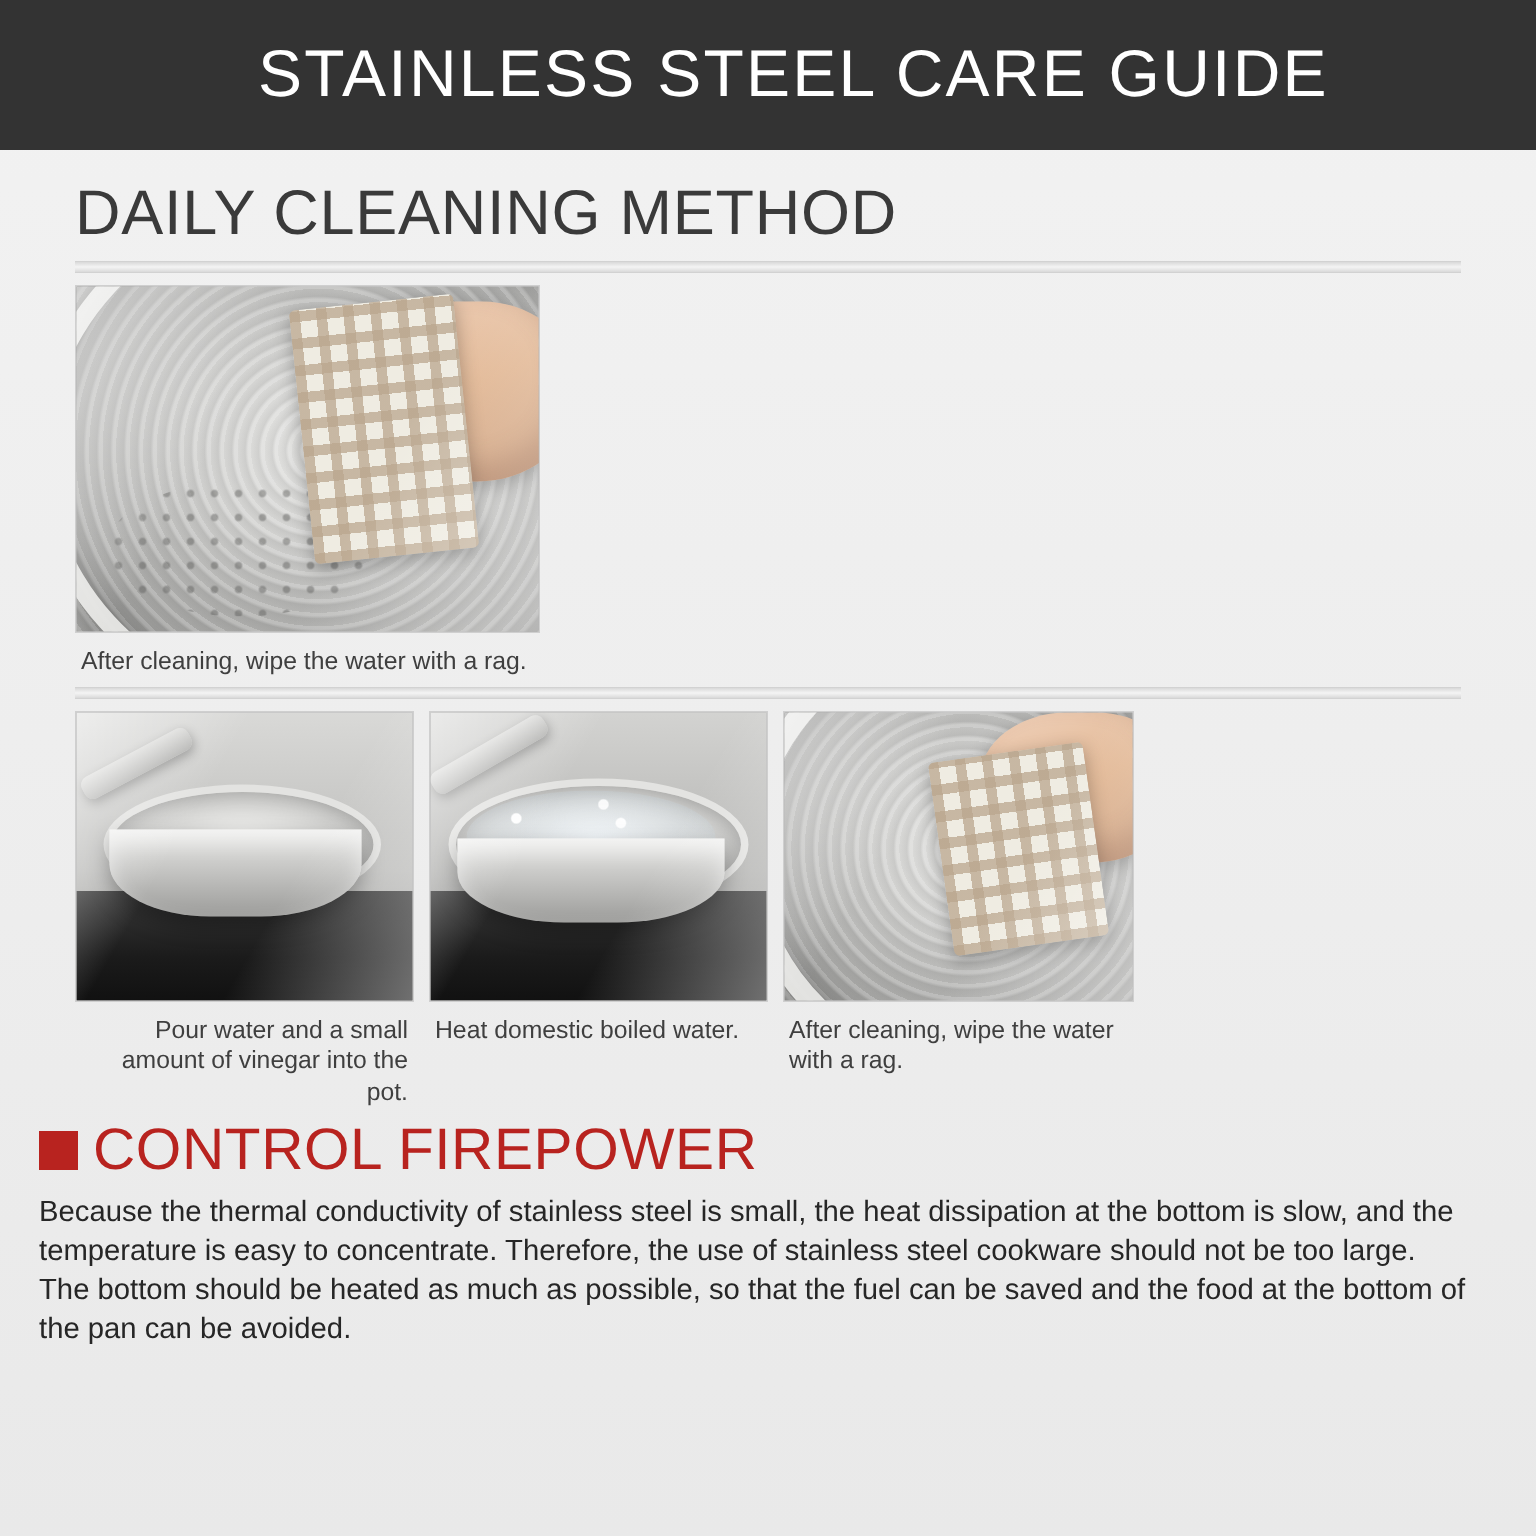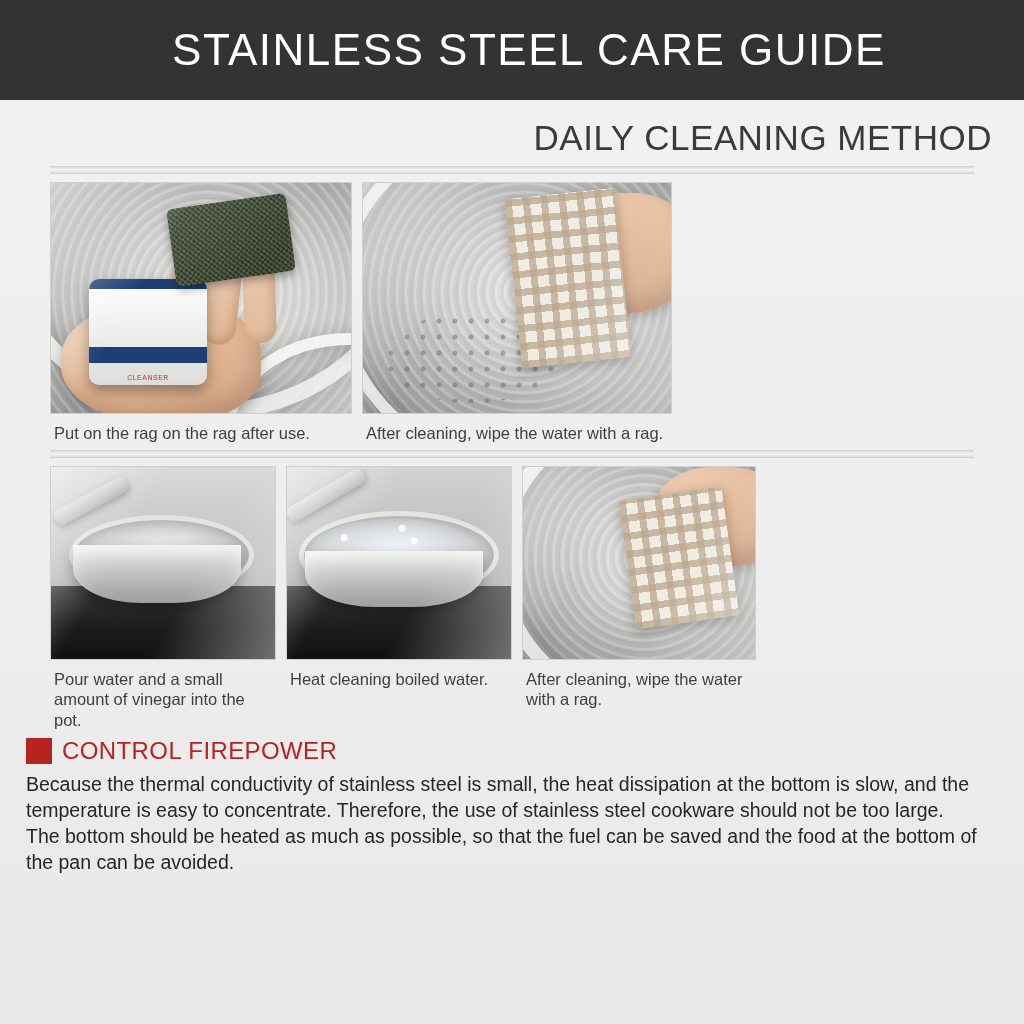--- a/index.html
+++ b/index.html
@@ -37,27 +37,26 @@
     font-weight: 400;
     text-transform: uppercase;
     font-family: "Liberation Sans", sans-serif;
   }
 
   
   .section {
     padding: 0 32px;
   }
   .section-title {
-    font-size: 35px;
+    font-size: 42px;
     color: #3a3a3a;
     letter-spacing: 0.5px;
     margin: 18px 0 8px 18px;
     font-weight: 400;
     text-transform: uppercase;
-    text-align: right;
   }
   .divider {
     height: 6px;
     margin: 0 18px 8px 18px;
     background: linear-gradient(180deg, #dcdcdc 0%, #f4f4f4 50%, #dcdcdc 100%);
     border-top: 1px solid #d2d2d2;
     border-bottom: 1px solid #d2d2d2;
   }
 
   .row {
@@ -228,21 +227,21 @@
     align-items: center;
     gap: 10px;
   }
   .fire-square {
     width: 26px;
     height: 26px;
     background: #b8231f;
     flex: 0 0 auto;
   }
   .fire-title {
-    font-size: 24px;
+    font-size: 39px;
     color: #b8231f;
     letter-spacing: 0.4px;
     text-transform: uppercase;
     font-weight: 400;
   }
   .fire-body {
     font-size: 19.5px;
     line-height: 1.35;
     color: #262626;
     margin-top: 6px;
@@ -257,40 +256,20 @@
   <div class="header">
     <div class="header-title">STAINLESS STEEL CARE GUIDE</div>
   </div>
 
   <div class="section">
     <div class="section-title">DAILY CLEANING METHOD</div>
     <div class="divider"></div>
 
     <div class="row">
 
-      <div class="cell" style="width:302px;">
-        <div class="photo" style="height:230px;">
-          <div class="steel-bg"></div>
-          <div class="steel-rings"></div>
-          <div class="rim" style="left:-50px; top:-115px; width:380px; height:320px; border-width:16px;"></div>
-          <div class="rim" style="left:170px; top:150px; width:230px; height:180px; border-color:rgba(245,245,243,0.9);"></div>
-          <div class="hand" style="left:10px; top:120px; width:200px; height:120px;"></div>
-          <div class="finger" style="left:120px; top:40px; width:34px; height:120px; transform:rotate(12deg);"></div>
-          <div class="finger" style="left:156px; top:34px; width:34px; height:128px; transform:rotate(6deg);"></div>
-          <div class="finger" style="left:192px; top:40px; width:32px; height:120px; transform:rotate(-2deg);"></div>
-          <div class="can" style="left:38px; top:96px; width:118px; height:106px;">
-            <div class="can-band" style="top:0; height:10px;"></div>
-            <div class="can-band" style="bottom:22px; height:16px;"></div>
-            <div class="can-label" style="bottom:4px;">CLEANSER</div>
-          </div>
-          <div class="sponge" style="left:120px; top:18px; width:120px; height:78px; transform:rotate(-8deg);"></div>
-          <div class="steel-sheen"></div>
-        </div>
-        <div class="caption">Put on the rag on the rag after use.</div>
-      </div>
 
 
       <div class="cell" style="width:310px;">
         <div class="photo" style="height:230px;">
           <div class="steel-bg"></div>
           <div class="steel-rings"></div>
           <div class="rim" style="left:-30px; top:-70px; width:380px; height:340px;"></div>
           <div class="dots" style="left:20px; top:130px; width:180px; height:90px;"></div>
           <div class="hand" style="left:180px; top:10px; width:150px; height:120px;"></div>
           <div class="cloth" style="left:150px; top:10px; width:110px; height:170px; transform:rotate(-6deg);"></div>
@@ -300,21 +279,21 @@
       </div>
 
     </div>
   </div>
 
   <div class="section" style="margin-top:6px;">
     <div class="divider"></div>
 
     <div class="row">
 
-      <div class="cell" style="width:226px;">
+      <div class="cell" style="width:226px;text-align:right;">
         <div class="photo" style="height:192px;">
           <div class="steel-bg" style="background:linear-gradient(180deg,#d9d9d7 0%,#bdbdbb 55%,#8e8e8c 100%);"></div>
           <div class="stove"></div>
           <div class="pan-top" style="left:18px; top:48px; width:175px; height:70px;"></div>
           <div class="pan" style="left:22px; top:78px; width:168px; height:58px;"></div>
           <div class="handle" style="left:0px; top:26px; width:80px; height:16px; transform:rotate(-28deg);"></div>
           <div class="steel-sheen"></div>
         </div>
         <div class="caption">Pour water and a small amount of vinegar into the pot.</div>
       </div>
@@ -323,21 +302,21 @@
         <div class="photo" style="height:192px;">
           <div class="steel-bg" style="background:linear-gradient(180deg,#d3d3d1 0%,#b4b4b2 55%,#8a8a88 100%);"></div>
           <div class="stove"></div>
           <div class="burner-flame" style="left:112px; bottom:62px;"></div>
           <div class="pan-top" style="left:12px; top:44px; width:190px; height:78px;"></div>
           <div class="bubbles" style="left:24px; top:52px; width:166px; height:62px;"></div>
           <div class="pan" style="left:18px; top:84px; width:178px; height:56px;"></div>
           <div class="handle" style="left:-4px; top:20px; width:86px; height:16px; transform:rotate(-30deg);"></div>
           <div class="steel-sheen"></div>
         </div>
-        <div class="caption">Heat cleaning boiled water.</div>
+        <div class="caption">Heat domestic boiled water.</div>
       </div>
 
 
       <div class="cell" style="width:234px;">
         <div class="photo" style="height:192px;">
           <div class="steel-bg"></div>
           <div class="steel-rings"></div>
           <div class="rim" style="left:-30px; top:-66px; width:320px; height:290px; border-width:14px;"></div>
           <div class="hand" style="left:130px; top:0px; width:130px; height:100px;"></div>
           <div class="cloth" style="left:104px; top:26px; width:104px; height:130px; transform:rotate(-8deg);"></div>

